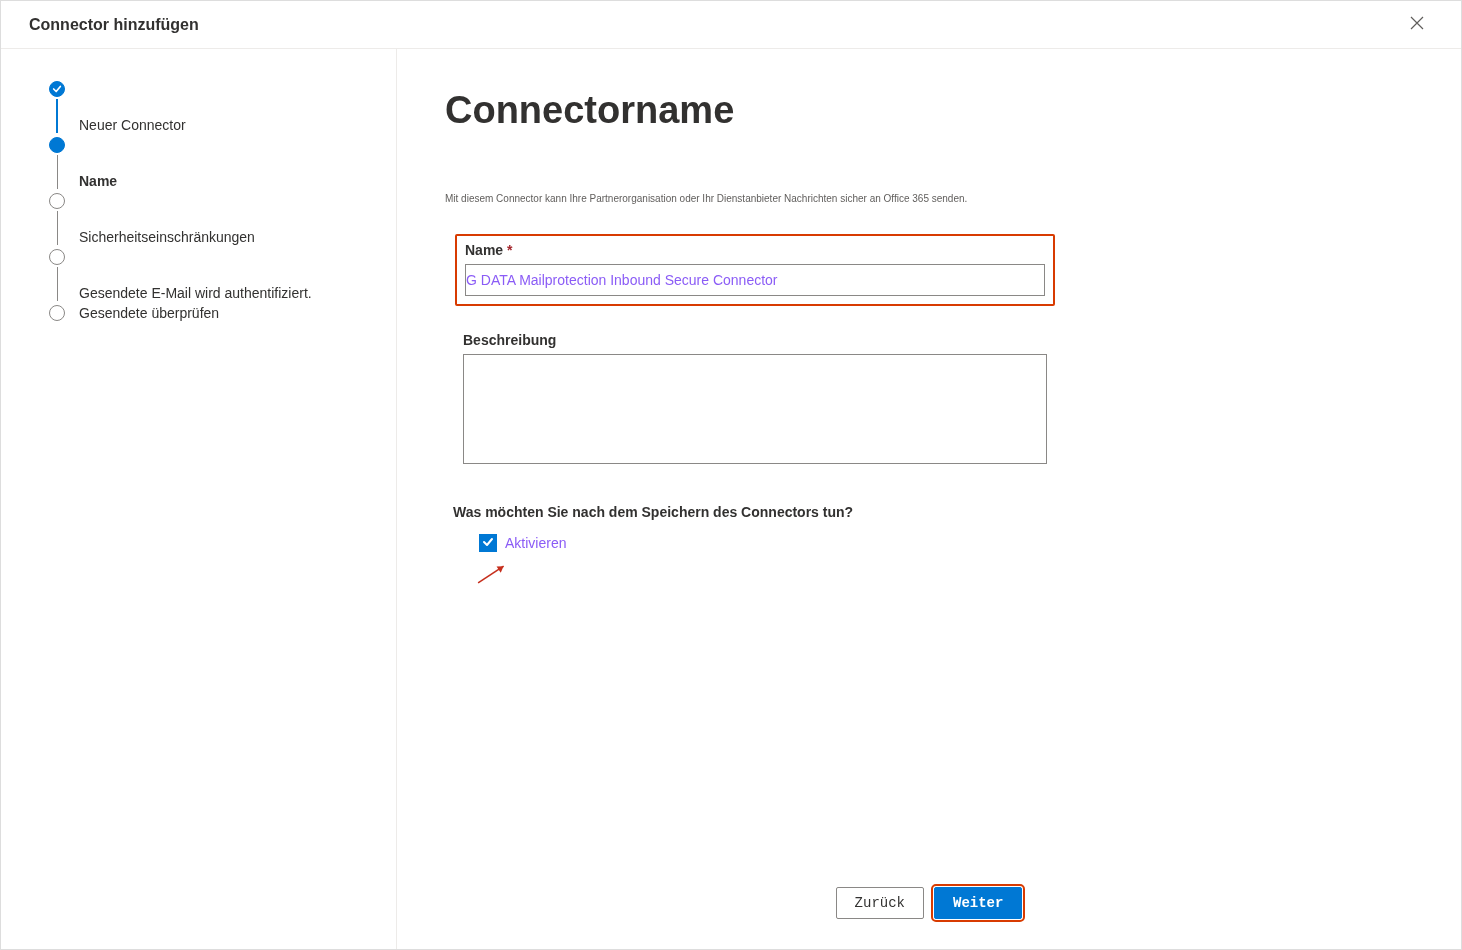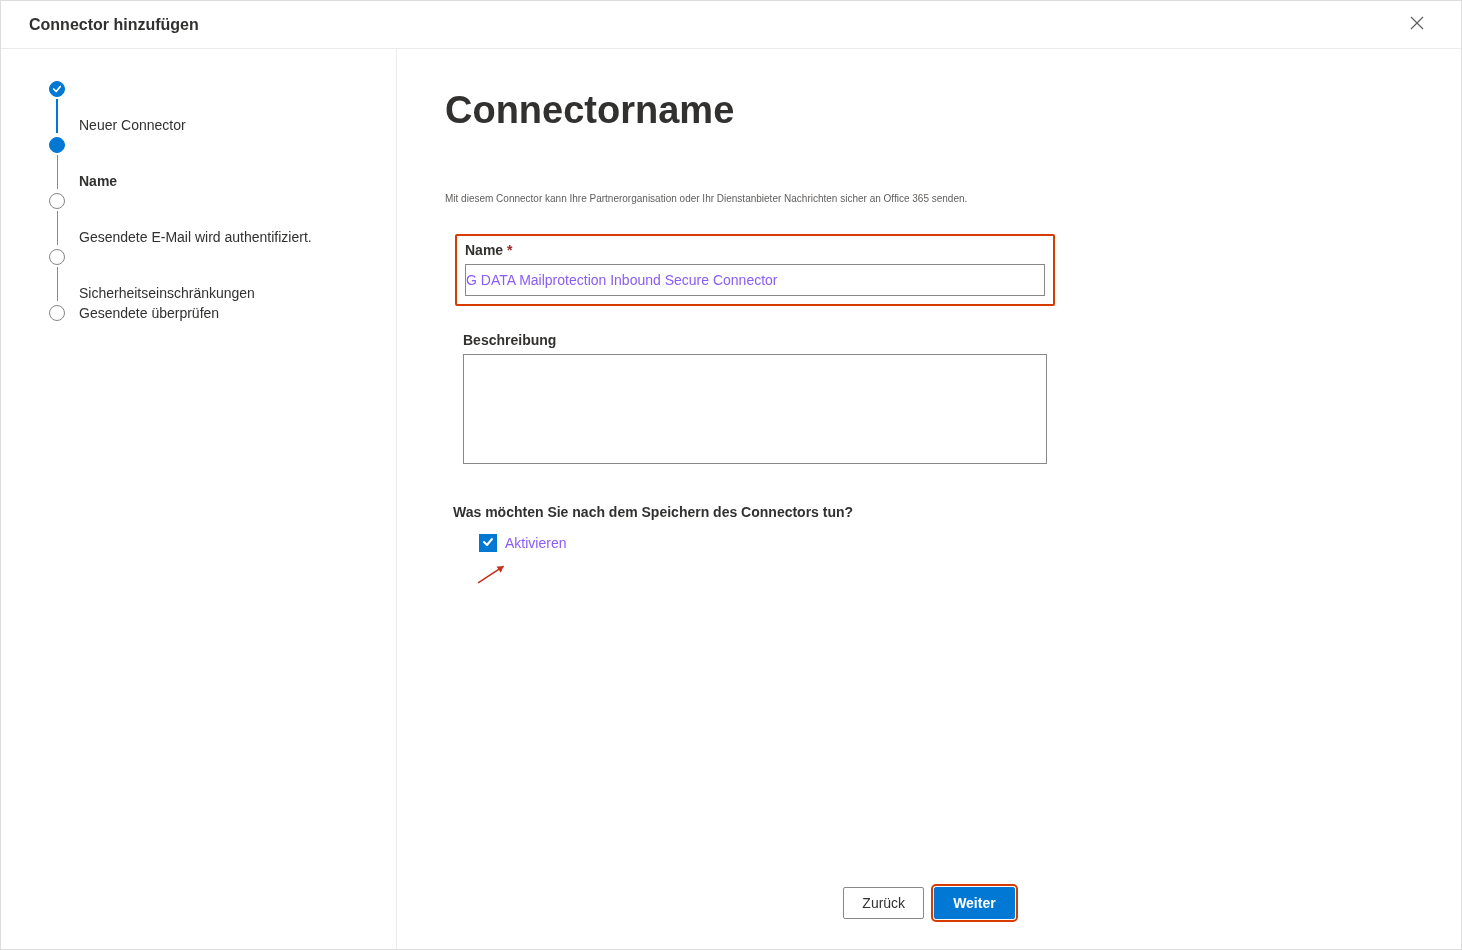--- a/index.html
+++ b/index.html
@@ -186,21 +186,21 @@
     display: flex;
     justify-content: center;
     gap: 10px;
   }
   .btn {
     height: 32px;
     padding: 0 18px;
     font-size: 14px;
     border-radius: 2px;
     cursor: pointer;
-    font-family: Liberation Sans, sans-serif;
+    font-family: Liberation Mono, monospace;
     display: inline-flex;
     align-items: center;
     justify-content: center;
     text-align: center;
   }
   .btn-default {
     background: #fff;
     border: 1px solid #8a8886;
     color: #323130;
   }
@@ -245,26 +245,26 @@
           <span class="step-label">Neuer Connector</span>
         </li>
         <li class="step current">
           <span class="marker"></span>
           <span class="line"></span>
           <span class="step-label">Name</span>
         </li>
         <li class="step">
           <span class="marker"></span>
           <span class="line"></span>
-          <span class="step-label">Gesendete E-Mail wird authentifiziert.</span>
+          <span class="step-label">Sicherheitseinschränkungen</span>
         </li>
         <li class="step">
           <span class="marker"></span>
           <span class="line"></span>
-          <span class="step-label">Sicherheitseinschränkungen</span>
+          <span class="step-label">Gesendete E-Mail wird authentifiziert.</span>
         </li>
         <li class="step">
           <span class="marker"></span>
 
           <span class="step-label">Gesendete überprüfen</span>
         </li>
       </ul>
     </nav>
 
     <main class="main">

